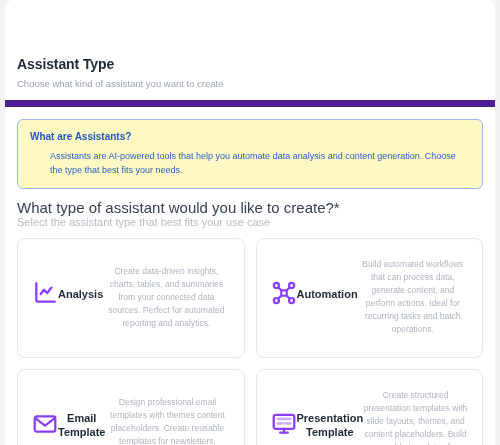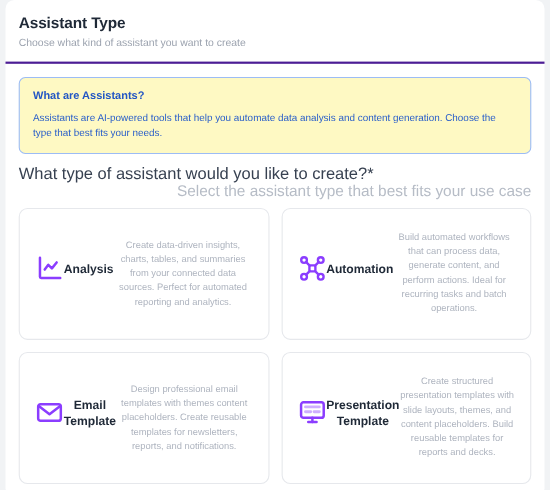--- a/index.html
+++ b/index.html
@@ -22,21 +22,22 @@
     top: 0;
     width: 490px;
     min-height: 438px;
     background: #ffffff;
     border-radius: 8px;
   }
 
   
   .page-header {
     padding: 12px 12px 10px 12px;
-    border-bottom: 2px solid #4c1d95;
+    border-bottom: 7px solid #4c1d95;
+    margin-top: 44px;
   }
   .page-title {
     font-size: 14px;
     font-weight: bold;
     color: #1f2937;
     letter-spacing: -0.1px;
     line-height: 17px;
   }
   .page-subtitle {
     font-size: 9.5px;
@@ -60,36 +61,36 @@
     font-weight: bold;
     color: #2256c4;
     line-height: 13px;
   }
   .info-text {
     font-size: 9px;
     color: #2a5fc9;
     line-height: 14px;
     margin-top: 6px;
     max-width: 428px;
+    margin-left: 20px;
   }
 
   
   .field-block { margin-top: 13px; }
   .field-label {
     font-size: 15px;
     color: #374151;
     line-height: 12px;
   }
   .req-star { color: #374151; }
   .field-help {
-    font-size: 14px;
+    font-size: 11px;
     color: #b6bcc6;
     margin-top: 3px;
     line-height: 11px;
-    text-align: right;
   }
 
   
   .card-grid {
     display: grid;
     grid-template-columns: 1fr 1fr;
     gap: 11px;
     margin-top: 10px;
   }
   .type-card {

